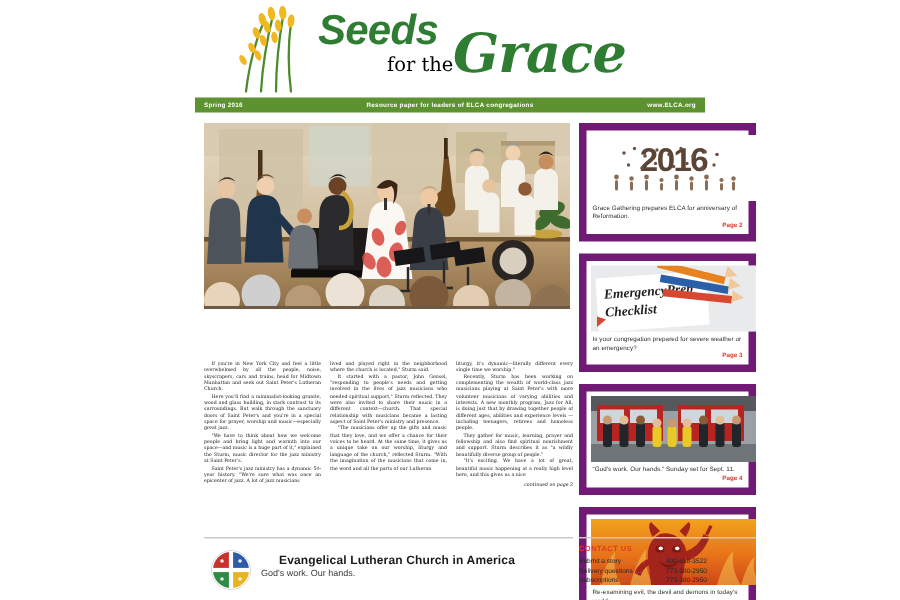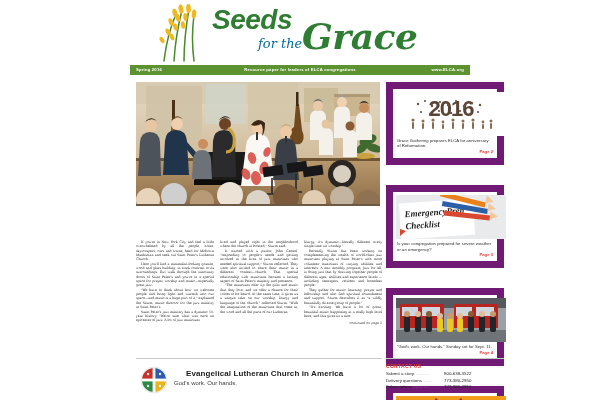--- a/index.html
+++ b/index.html
@@ -41,23 +41,22 @@
     font-size: 28px;
     font-weight: 700;
     color: #2e7d32;
     letter-spacing: -0.5px;
     line-height: 1;
   }
   .title-forthe {
     position: absolute;
     left: 108px; top: 33px;
     font-family: "DejaVu Serif", serif;
-    font-style: italic;
     font-size: 13px;
-    color: #0369a1;
+    color: #000000;
     line-height: 1;
   }
   .title-parish {
     position: absolute;
     left: 152px; top: 14px;
     font-family: "DejaVu Serif", serif;
     font-style: italic;
     font-size: 36px;
     font-weight: 700;
     color: #2e7d32;
@@ -159,23 +158,23 @@
   }
 
   
   .sidebar {
     position: absolute;
     left: 386px; top: 82px;
     width: 118px;
   }
   .promo {
     width: 118px;
-    margin-bottom: 20px;
+    margin-bottom: 8px;
     background: #ffffff;
-    border: 7px solid #701a75;
+    border: 5px solid #701a75;
     box-sizing: border-box;
     padding: 3px;
   }
   .promo-img {
     width: 110px;
     height: 44px;
     overflow: hidden;
     display: block;
     background: #eeeeee;
   }

